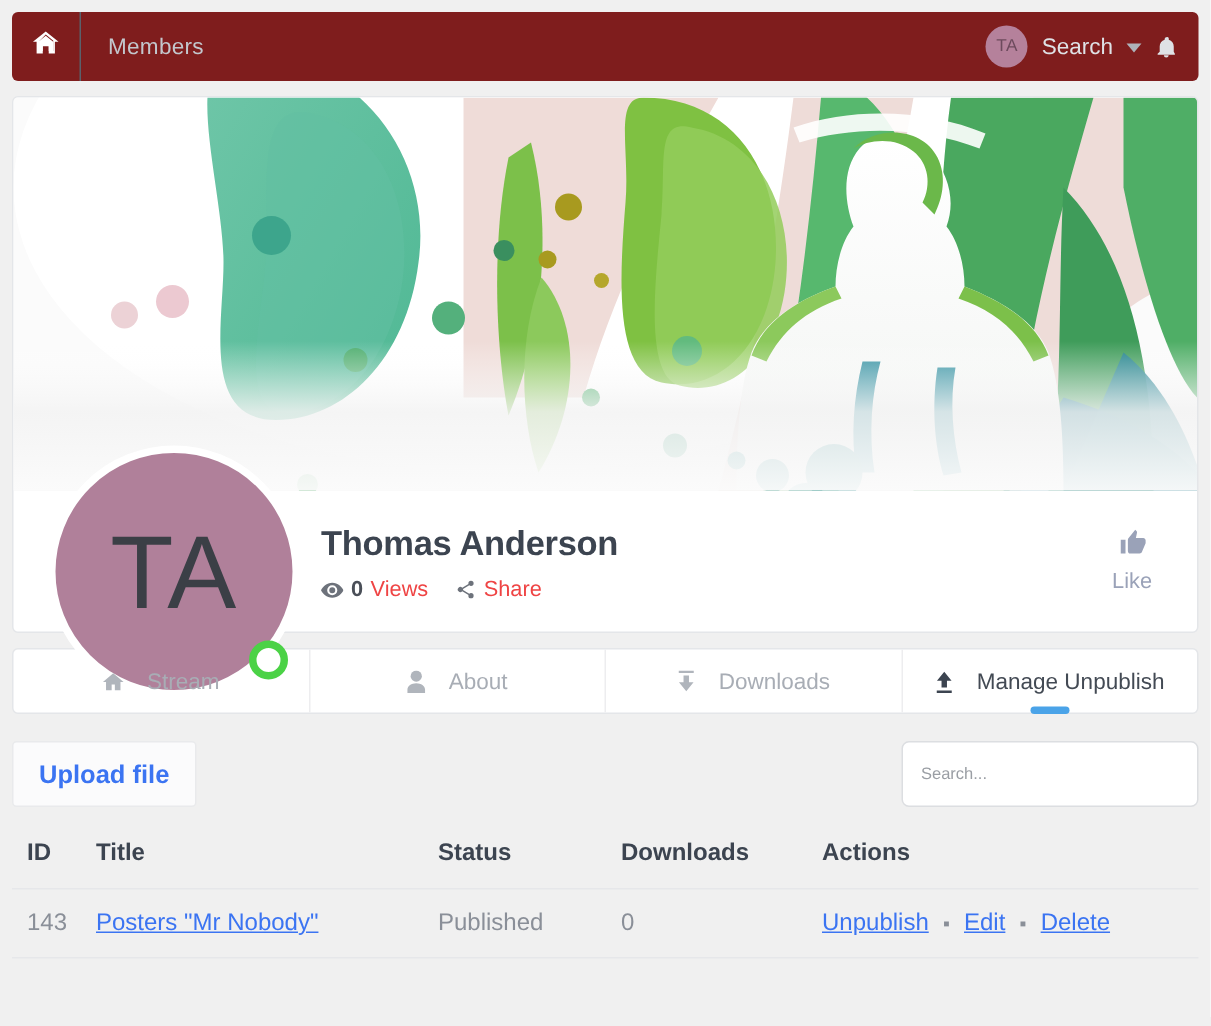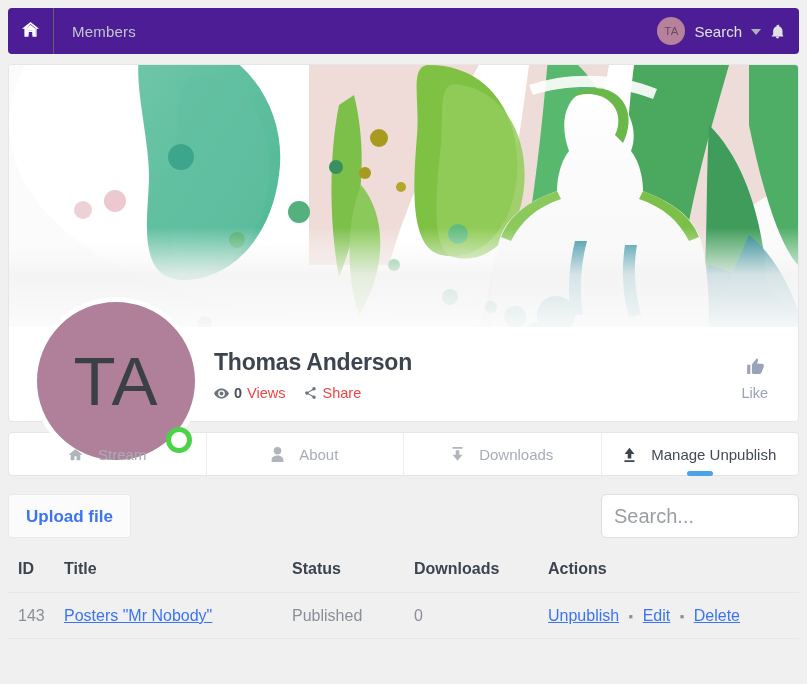--- a/index.html
+++ b/index.html
@@ -10,21 +10,21 @@
     background: #f0f0f0;
     font-family: "Liberation Sans", sans-serif;
     overflow: hidden;
   }
 
   
   .topbar {
     position: relative;
     margin: 8px 8px 0 8px;
     height: 46px;
-    background: #4c1d95;
+    background: #7f1d1d;
     border-radius: 4px;
     display: flex;
     align-items: center;
   }
   .home-btn {
     width: 46px;
     height: 46px;
     display: flex;
     align-items: center;
     justify-content: center;
@@ -107,21 +107,21 @@
     width: 26px; height: 26px;
     border-radius: 50%;
     background: #ffffff;
     border: 5px solid #4bd246;
   }
 
   .profile-info {
     padding: 22px 20px 20px 205px;
     min-height: 88px;
     display: flex;
-    align-items: flex-end;
+    align-items: flex-start;
   }
   .profile-left { flex: 1; }
   .profile-name {
     font-size: 23px;
     font-weight: bold;
     color: #3c4450;
     letter-spacing: -.2px;
   }
   .profile-meta {
     margin-top: 9px;
@@ -195,21 +195,21 @@
     padding: 12px 17px;
     border-radius: 3px;
     line-height: 1;
   }
   .search-input {
     width: 198px;
     height: 44px;
     border: 1px solid #dcdee1;
     border-radius: 5px;
     background: #ffffff;
-    font-size: 20px;
+    font-size: 11px;
     color: #3c4450;
     padding: 0 12px;
     font-family: "Liberation Sans", sans-serif;
   }
   .search-input::placeholder { color: #9a9ea4; }
 
   
   .table-wrap { margin: 22px 8px 0 8px; }
   table { width: 100%; border-collapse: collapse; }
   th {

